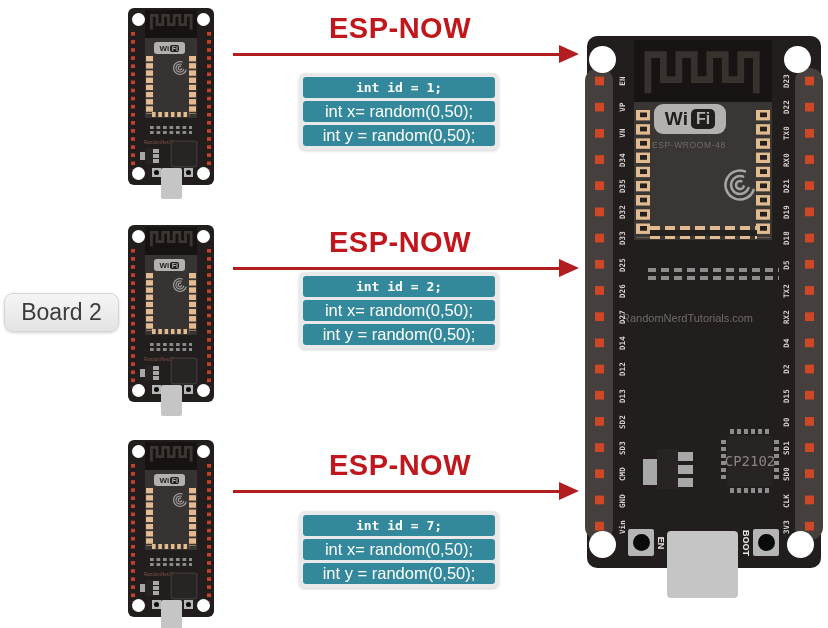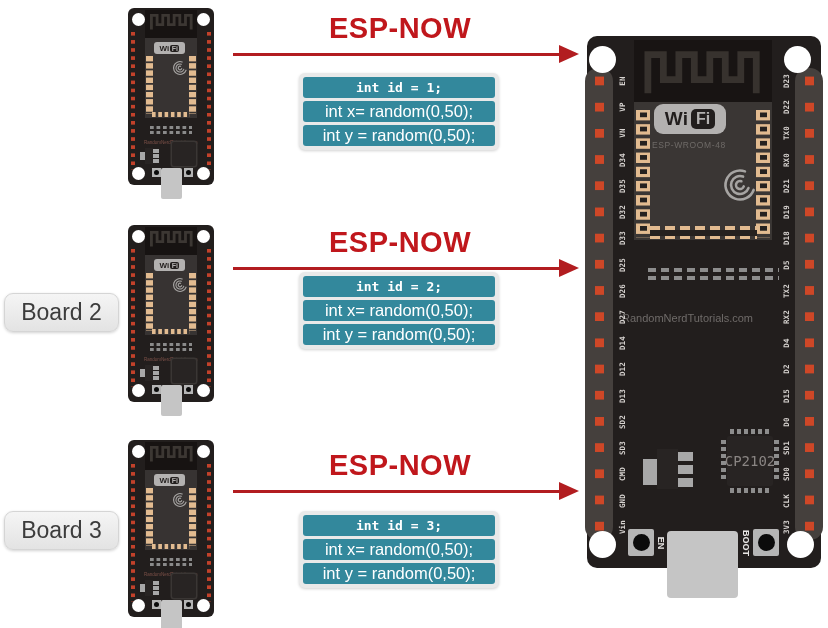--- a/index.html
+++ b/index.html
@@ -233,30 +233,27 @@
       </div>
     <div class="mb-btn" style="left:56px">
         <i></i>
       </div>
     <div class="mb-hole" style="left:4px;top:5px"></div>
     <div class="mb-hole" style="left:69px;top:5px"></div>
     <div class="mb-hole" style="left:4px;top:159px"></div>
     <div class="mb-hole" style="left:69px;top:159px"></div>
   </div>
 
-  <div class="b-label" style="top:511px">
-    <span>Board 3</span>
-  </div>
   <div class="espnow" style="top:449px">ESP-NOW</div>
   <div class="arrow" style="top:482px">
     <div class="line"></div>
     <div class="head"></div>
   </div>
   <div class="codebox" style="top:511px">
-    <div class="code-line code-id">int id = 3;</div>
+    <div class="code-line code-id">int id = 7;</div>
     <div class="code-line">int x= random(0,50);</div>
     <div class="code-line">int y = random(0,50);</div>
   </div>
 
   <div class="mini" style="top:440px">
     <div class="mb-body"></div>
     <div class="mb-antzone"></div>
     <svg class="mb-ant" viewBox="0 0 124 52">
       <path d="M4 50 V10 H20 V36 H36 V10 H52 V36 H68 V10 H84 V36 H100 V10 H116 V50" fill="none" stroke="#3c3733" stroke-width="8"></path>
     </svg>

